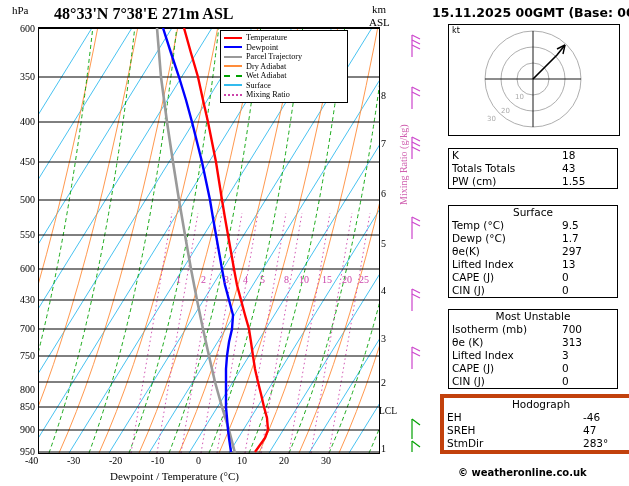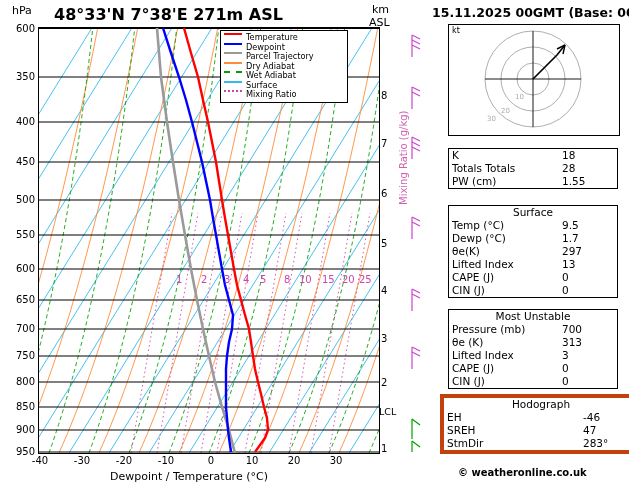--- a/index.html
+++ b/index.html
@@ -1,37 +1,37 @@
 <!DOCTYPE html>
 <html><head>
 <meta charset="utf-8">
 <style>
   html,body{margin:0;padding:0;}
   body{width:629px;height:486px;background:#ffffff;font-family:"DejaVu Sans",sans-serif;overflow:hidden;position:relative;}
   .root{position:absolute;left:0;top:0;width:629px;height:486px;}
   
-  #skewt-panel{position:absolute;left:0;top:0;width:430px;height:344px;}
+  #skewt-panel{position:absolute;left:0;top:0;width:430px;height:344px;font-family:Liberation Serif, serif;}
   #hpa-label{position:absolute;left:12px;top:4px;font-size:11px;}
   #station-title{position:absolute;left:54px;top:5px;font-size:16px;font-weight:bold;}
   #km-label{position:absolute;left:372px;top:3px;font-size:11px;}
   #asl-label{position:absolute;left:369px;top:16px;font-size:11px;}
   #plot{position:absolute;left:38px;top:27px;width:340px;height:425px;border:1px solid #000;background:#fff;overflow:hidden;}
   #plot svg{position:absolute;left:0;top:0;}
   .axis-lbl{position:absolute;font-size:10px;color:#000;}
   .ylabel{position:absolute;left:2px;font-size:10px;text-align:right;width:33px;}
-  .xlabel{position:absolute;top:455px;font-size:10px;text-align:center;width:30px;}
+  .xlabel{position:absolute;top:455px;font-size:10px;text-align:left;width:30px;}
   .kmlabel{position:absolute;left:381px;font-size:10px;}
   #xaxis-title{position:absolute;left:110px;top:470px;font-size:11px;}
   #mixing-title{position:absolute;left:398px;top:205px;font-size:10px;color:#d060b0;
       transform:rotate(-90deg);transform-origin:left top;white-space:nowrap;}
   #lcl-label{position:absolute;left:379px;top:406px;font-size:9.5px;color:#000;}
   
   #legend{position:absolute;left:220px;top:30px;width:120px;background:#fff;border:1px solid #000;
       padding:2px 3px;font-size:8.2px;line-height:9.5px;}
-  #legend .row{display:flex;align-items:flex-start;height:9.5px;}
+  #legend .row{display:flex;align-items:center;height:9.5px;}
   #legend .sw{width:18px;height:0;border-top-width:2px;border-top-style:solid;margin-right:4px;}
   
   #right{position:absolute;left:430px;top:0;width:199px;height:486px;}
   #date-title{position:absolute;left:2px;top:5px;font-size:12.5px;font-weight:bold;white-space:nowrap;}
   #hodo-box{position:absolute;left:18px;top:24px;width:170px;height:110px;border:1px solid #000;background:#fff;}
   #hodo-box .kt{position:absolute;left:3px;top:1px;font-size:8px;}
   #tbl1{position:absolute;left:18px;top:148px;width:170px;border:1px solid #000;border-collapse:collapse;}
   #tbl2{position:absolute;left:18px;top:205px;width:170px;border:1px solid #000;border-collapse:collapse;}
   #tbl3{position:absolute;left:18px;top:309px;width:170px;border:1px solid #000;border-collapse:collapse;}
   #tbl4{position:absolute;left:10px;top:394px;width:202px;border:4px solid #c2410c;border-collapse:collapse;}
@@ -138,24 +138,24 @@
       </svg>
     </div>
 
     <div class="ylabel" style="top:23px">600</div>
     <div class="ylabel" style="top:71px">350</div>
     <div class="ylabel" style="top:116px">400</div>
     <div class="ylabel" style="top:156px">450</div>
     <div class="ylabel" style="top:194px">500</div>
     <div class="ylabel" style="top:229px">550</div>
     <div class="ylabel" style="top:263px">600</div>
-    <div class="ylabel" style="top:294px">650</div>
+    <div class="ylabel" style="top:294px">430</div>
     <div class="ylabel" style="top:323px">700</div>
     <div class="ylabel" style="top:350px">750</div>
-    <div class="ylabel" style="top:376px">800</div>
+    <div class="ylabel" style="top:384px">800</div>
     <div class="ylabel" style="top:401px">850</div>
     <div class="ylabel" style="top:424px">900</div>
     <div class="ylabel" style="top:446px">950</div>
 
     <div class="xlabel" style="left:25px">-40</div>
     <div class="xlabel" style="left:67px">-30</div>
     <div class="xlabel" style="left:109px">-20</div>
     <div class="xlabel" style="left:151px">-10</div>
     <div class="xlabel" style="left:196px">0</div>
     <div class="xlabel" style="left:237px">10</div>
@@ -301,21 +301,21 @@
     </div>
 
     <table id="tbl1">
       <tbody>
           <tr>
         <td>K</td>
         <td class="val">18</td>
       </tr>
       <tr>
         <td>Totals Totals</td>
-        <td class="val">28</td>
+        <td class="val">43</td>
       </tr>
       <tr>
         <td>PW (cm)</td>
         <td class="val">1.55</td>
       </tr>
     </tbody>
       </table>
 
     <table id="tbl2">
       <tbody>
@@ -348,21 +348,21 @@
       </tr>
     </tbody>
       </table>
 
     <table id="tbl3">
       <tbody>
           <tr>
         <td class="hdr" colspan="2">Most Unstable</td>
       </tr>
       <tr>
-        <td>Pressure (mb)</td>
+        <td>Isotherm (mb)</td>
         <td class="val">700</td>
       </tr>
       <tr>
         <td>θe (K)</td>
         <td class="val">313</td>
       </tr>
       <tr>
         <td>Lifted Index</td>
         <td class="val">3</td>
       </tr>

